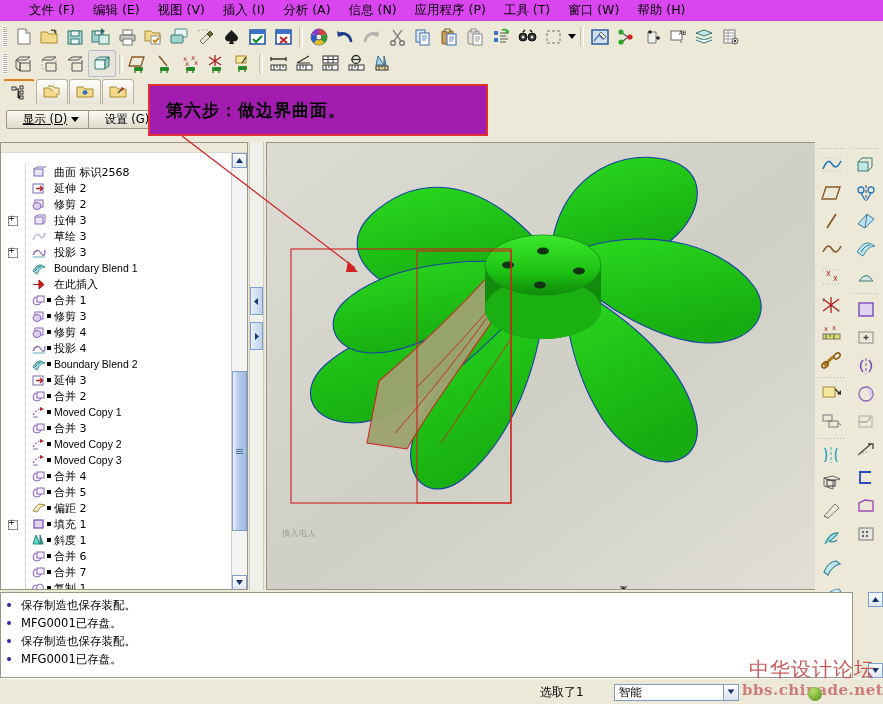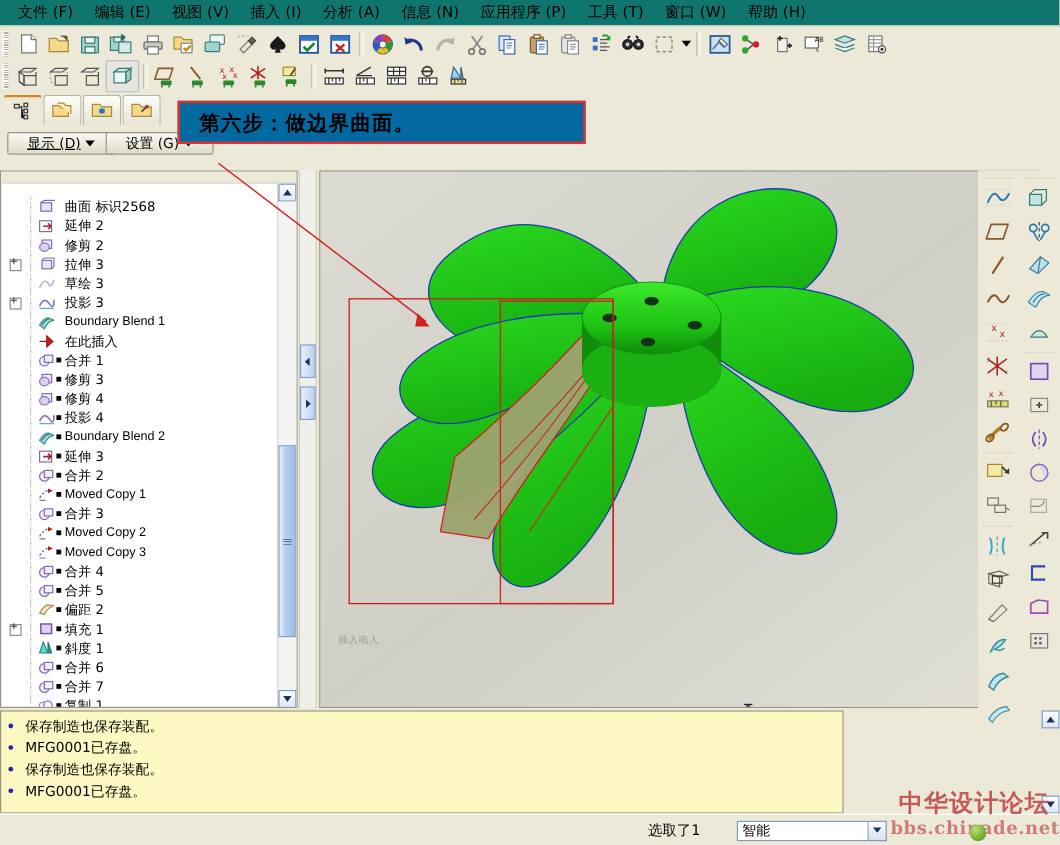--- a/index.html
+++ b/index.html
@@ -4,22 +4,22 @@
 <style>
   html,body{margin:0;padding:0;}
   body{
     width:883px;height:704px;overflow:hidden;
     font-family:"Liberation Sans","DejaVu Sans",sans-serif;
     font-size:12px;color:#000;background:#ece9d8;
     position:relative;
   }
   
   #menubar{
-    height:21px;background:#0f766e;display:flex;align-items:center;
-    padding-left:6px;border-bottom:1px solid #e6e3d6;
+    height:21px;background:#d946ef;display:flex;align-items:center;
+    padding-left:20px;border-bottom:1px solid #e6e3d6;
   }
   .menu-item{
     padding:2px 9px;font-size:12.5px;white-space:nowrap;cursor:default;
     font-family:"DejaVu Sans","Liberation Sans",sans-serif;
   }
   
   #toolbar-wrap{background:#ece9d8;padding:1px 0 0 0;}
   .tbrow{height:27px;display:flex;align-items:center;}
   .grip{
     width:4px;height:21px;margin:0 3px 0 2px;
@@ -44,22 +44,22 @@
   }
   .btn3d{
     position:absolute;height:17px;border:1px solid #9a9685;border-radius:2px;
     background:linear-gradient(to bottom,#fbfaf4,#dedbcb);
     display:flex;align-items:center;justify-content:center;gap:4px;
     font-size:11.5px;padding:0 5px;font-family:"DejaVu Sans","Liberation Sans",sans-serif;
   }
   .tri-dn{width:0;height:0;border-left:4px solid transparent;border-right:4px solid transparent;border-top:5px solid #000;}
   
   #callout{
-    position:absolute;left:148px;top:84px;width:340px;height:36px;
-    background:#0369a1;border:2px solid #e03030;z-index:40;
+    position:absolute;left:148px;top:84px;width:340px;height:52px;
+    background:#a21caf;border:2px solid #e03030;z-index:40;
     display:flex;align-items:center;padding-left:16px;box-sizing:border-box;
   }
   #callout span{
     font-family:"DejaVu Sans","Liberation Sans",sans-serif;
     font-size:17px;font-weight:bold;letter-spacing:1px;
   }
   #leaderline{position:absolute;left:0;top:0;width:883px;height:704px;pointer-events:none;z-index:35;}
   
   #main{position:absolute;left:0;top:142px;width:883px;height:450px;}
   #tree{
@@ -133,21 +133,21 @@
     position:absolute;right:0;top:142px;width:68px;height:450px;background:#ece9d8;
     display:flex;
   }
   .rcol{width:34px;display:flex;flex-direction:column;align-items:center;padding-top:4px;}
   .rbtn{width:30px;height:28px;display:flex;align-items:center;justify-content:center;flex:0 0 auto;position:relative;}
   .rsep{width:26px;height:5px;flex:0 0 auto;
     background:repeating-linear-gradient(to right,#b5b1a2 0,#b5b1a2 1px,transparent 1px,transparent 3px);
     background-position:0 2px;background-repeat:repeat-x;background-size:3px 1px;}
   
   #msgarea{
-    position:absolute;left:0;top:592px;width:703px;height:86px;background:#fef9c3;
+    position:absolute;left:0;top:592px;width:853px;height:86px;background:#ffffff;
     border:1px solid #9a9685;box-sizing:border-box;overflow:hidden;padding:3px 0 0 6px;
   }
   .msg{height:18px;display:flex;align-items:center;font-size:11.5px;
     font-family:"DejaVu Sans","Liberation Sans",sans-serif;}
   .bullet{width:14px;display:flex;align-items:center;}
   .bullet i{width:4px;height:4px;border-radius:50%;background:#2a2aa8;display:block;}
   #msgscroll{position:absolute;right:0;top:592px;width:16px;height:86px;background:#ece9d8;
     display:flex;flex-direction:column;align-items:center;}
   
   #statusbar{
@@ -164,21 +164,21 @@
   #smart-arrow{
     width:15px;height:17px;background:linear-gradient(to bottom,#fdfdfd,#d9e2f0);
     border:1px solid #7f9db9;border-left:none;box-sizing:border-box;
     display:flex;align-items:center;justify-content:center;
   }
   
   #watermark{
     position:absolute;left:742px;top:657px;width:140px;height:46px;z-index:60;pointer-events:none;
   }
   #wm-top{
-    font-family:"DejaVu Serif","Liberation Serif",serif;font-weight:bold;font-size:20px;
+    font-family:"DejaVu Serif","Liberation Serif",serif;font-weight:normal;font-size:20px;
     color:#c14b4b;letter-spacing:1px;line-height:24px;text-align:center;opacity:.9;
   }
   #wm-bot{
     font-family:"DejaVu Serif","Liberation Serif",serif;font-weight:bold;font-size:15px;
     color:#c96a6a;letter-spacing:0.5px;line-height:18px;text-align:center;opacity:.85;
   }
   #wm-badge{position:absolute;left:66px;top:30px;width:14px;height:14px;border-radius:50%;
     background:radial-gradient(circle at 35% 30%,#b8e070,#4f8a10);}
 </style>
 </head>

